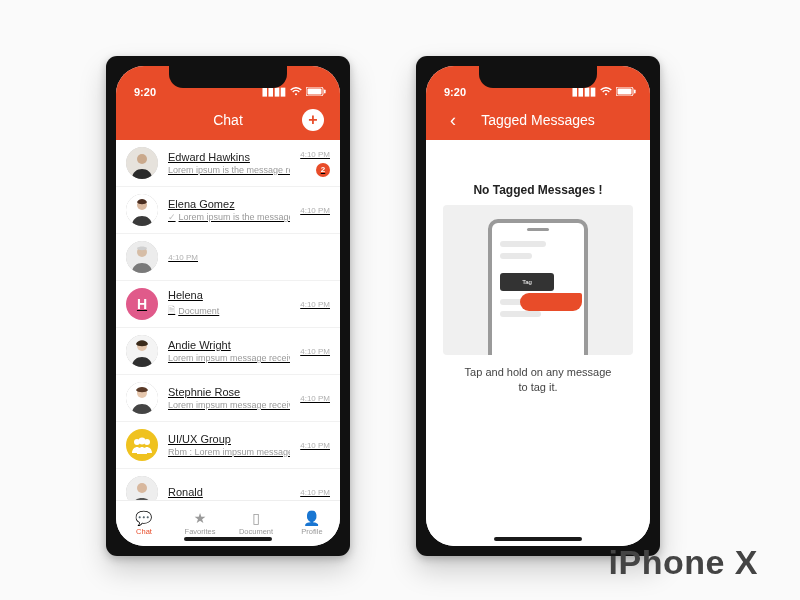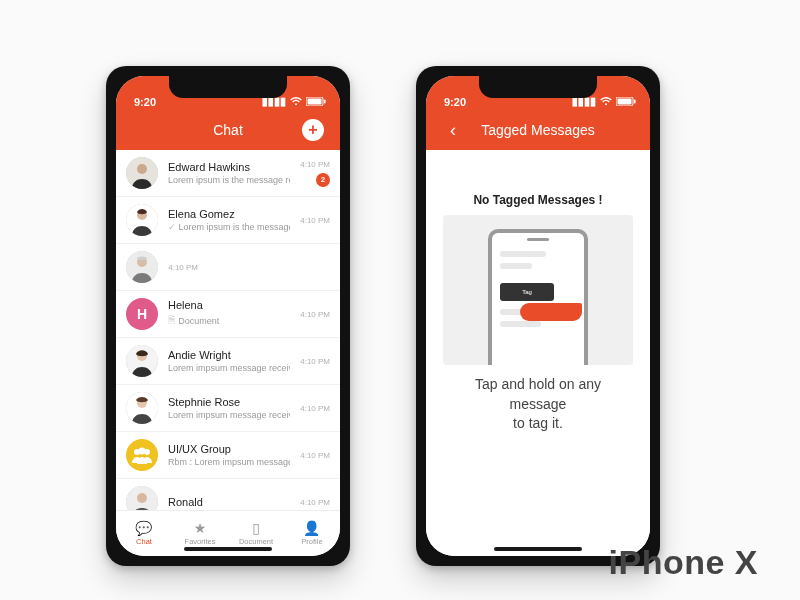--- a/index.html
+++ b/index.html
@@ -15,25 +15,25 @@
     right: 42px;
     bottom: 18px;
     font-size: 34px;
     font-weight: 700;
     color: #444;
     letter-spacing: .5px;
   }
   
   .phone {
     position: absolute;
-    top: 66px;
+    top: 56px;
     width: 244px;
     height: 500px;
     background: #111;
-    border-radius: 20px;
+    border-radius: 11px;
     padding: 10px;
     box-shadow: 0 14px 28px rgba(0,0,0,.18), 0 3px 8px rgba(0,0,0,.22);
   }
   .phone.left  { left: 106px; }
   .phone.right { left: 416px; }
   .screen {
     width: 100%; height: 100%;
     background: #fff;
     border-radius: 28px;
     overflow: hidden;
@@ -90,20 +90,21 @@
     width: 22px; height: 22px; border-radius: 50%;
     background: #fff; color: #e84c29;
     display: flex; align-items: center; justify-content: center;
     font-weight: 700; font-size: 16px; line-height: 1;
   }
   
   .list {
     flex: 1;
     overflow: hidden;
     background: #fff;
+    text-decoration: underline;
   }
   .row {
     display: flex;
     align-items: center;
     padding: 7px 10px 7px 10px;
     border-bottom: 1px solid #f1f1f1;
     position: relative;
   }
   .avatar {
     width: 32px; height: 32px;
@@ -221,21 +222,21 @@
     color:#fff; font-size:6px;
     display:flex; align-items:center; justify-content:center;
   }
   .illus-bubble {
     position: absolute; top: 70px; left: 28px;
     width: 62px; height: 18px;
     background: #e84c29;
     border-radius: 9px 2px 9px 9px;
   }
   .empty-caption {
-    font-size: 14px; color: #444; text-align: center; line-height: 1.4;
+    font-size: 11px; color: #444; text-align: center; line-height: 1.4;
     max-width: 160px;
   }
   .mini-icon { font-size: 9px; color:#bbb; }
 </style>
 </head>
 <body>
 
 <div class="phone left">
   <div class="screen">
     <div class="notch"></div>

